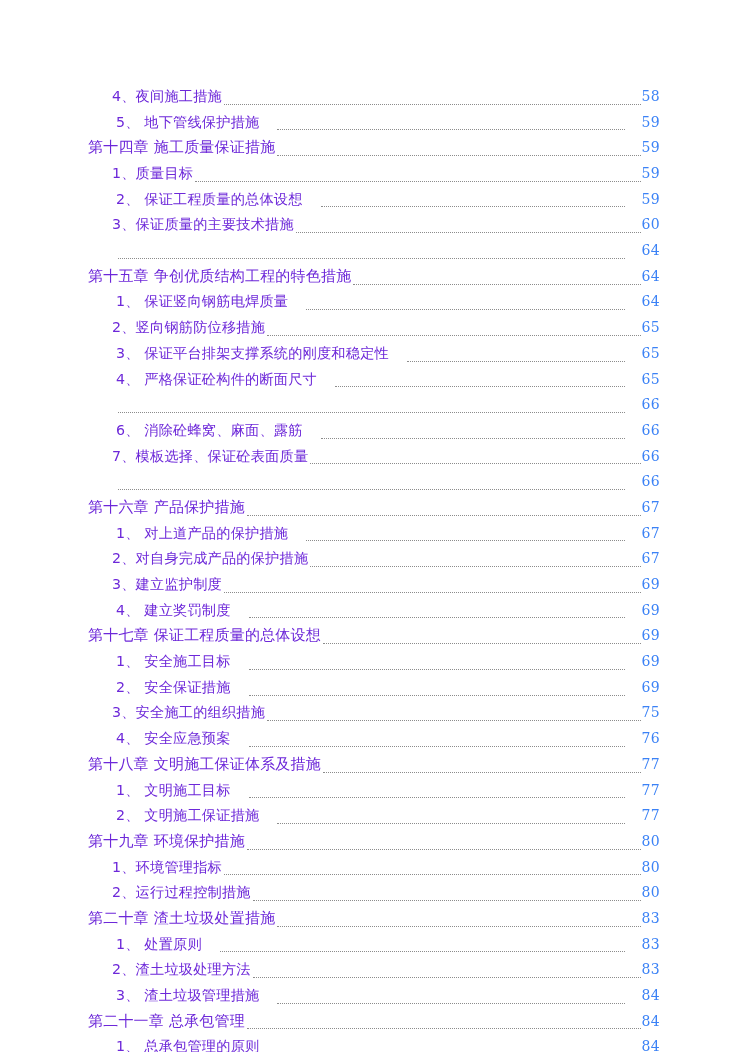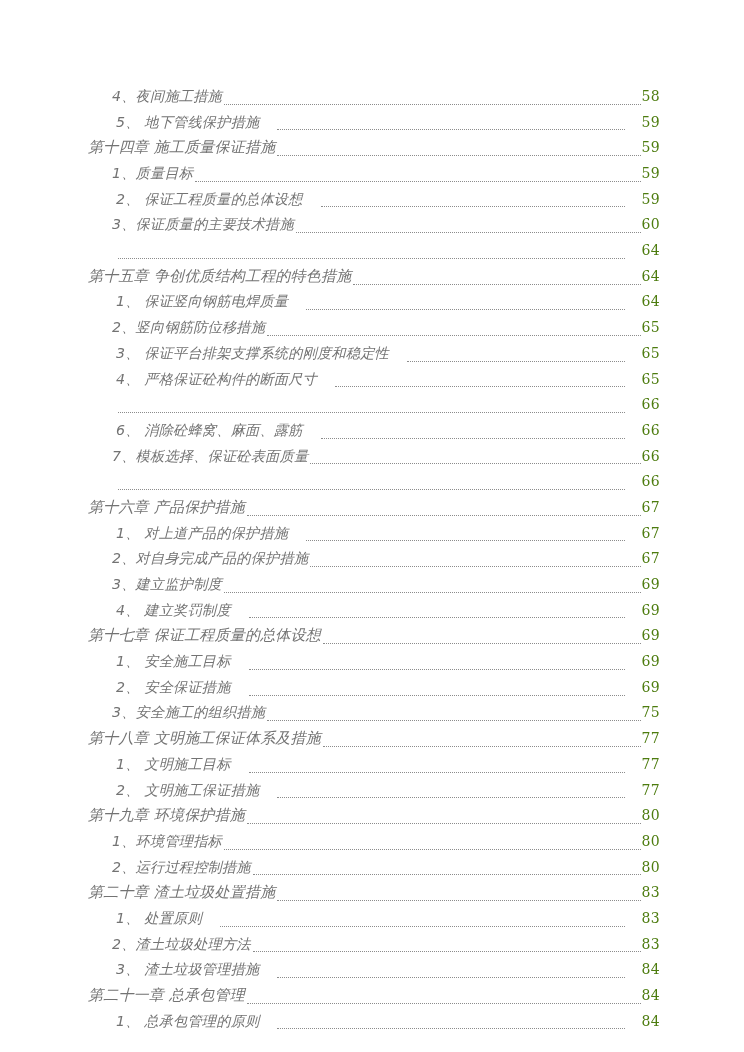--- a/index.html
+++ b/index.html
@@ -29,23 +29,22 @@
     display: flex;
     align-items: flex-end;
     height: 25.7px;
     line-height: 25.7px;
     white-space: nowrap;
     color: #1a1a1a;
   }
   .toc-entry .title {
     font-size: 14.2px;
     letter-spacing: 0.2px;
-    color: #737373;
+    color: #6d28d9;
     flex: 0 0 auto;
-    font-style: italic;
   }
   .toc-entry.level-chapter .title {
     font-size: 15px;
   }
   .toc-entry.level-item {
     padding-left: 24px;
   }
   .toc-entry.level-item-wide {
     padding-left: 28px;
     gap: 16px;
@@ -62,21 +61,21 @@
     position: absolute;
     left: 2px;
     right: 1px;
     bottom: 5px;
     border-bottom: 1.15px dotted #8c8c8c;
   }
   .pageno {
     flex: 0 0 auto;
     font-size: 14px;
     font-family: "DejaVu Serif", "Liberation Serif", serif;
-    color: #4d7c0f;
+    color: #3b82f6;
     text-align: right;
     min-width: 18px;
     letter-spacing: 0.3px;
   }
 </style>
 </head>
 <body>
 
 <div class="page">
   <div class="toc" id="toc-root">
@@ -195,20 +194,25 @@
       <div class="toc-entry level-item-wide">
         <span class="title">2、 安全保证措施</span>
         <span class="leader"></span>
         <span class="pageno">69</span>
       </div>
       <div class="toc-entry level-item">
         <span class="title">3、安全施工的组织措施</span>
         <span class="leader"></span>
         <span class="pageno">75</span>
       </div>
+      <div class="toc-entry level-item-wide">
+        <span class="title">4、 安全应急预案</span>
+        <span class="leader"></span>
+        <span class="pageno">76</span>
+      </div>
       <div class="toc-entry level-chapter">
         <span class="title">第十八章  文明施工保证体系及措施</span>
         <span class="leader"></span>
         <span class="pageno">77</span>
       </div>
       <div class="toc-entry level-item-wide">
         <span class="title">1、 文明施工目标</span>
         <span class="leader"></span>
         <span class="pageno">77</span>
       </div>

